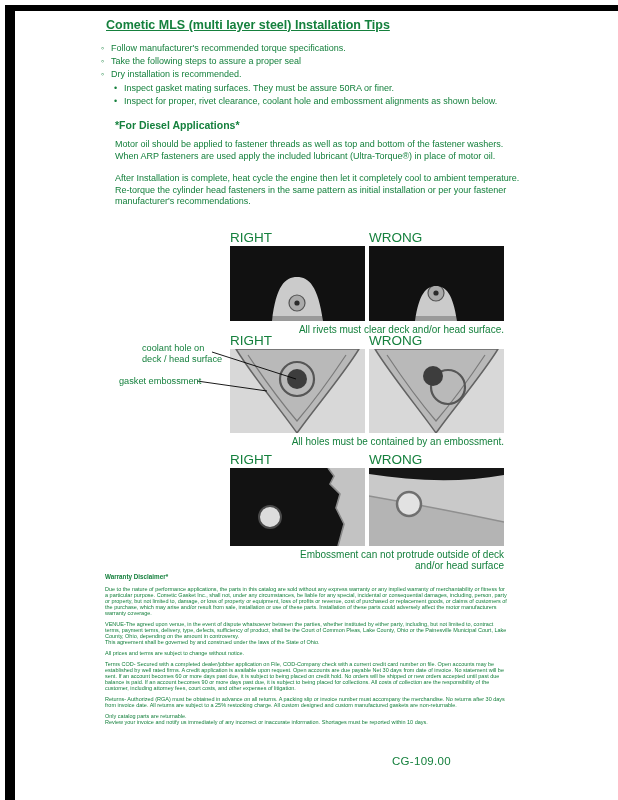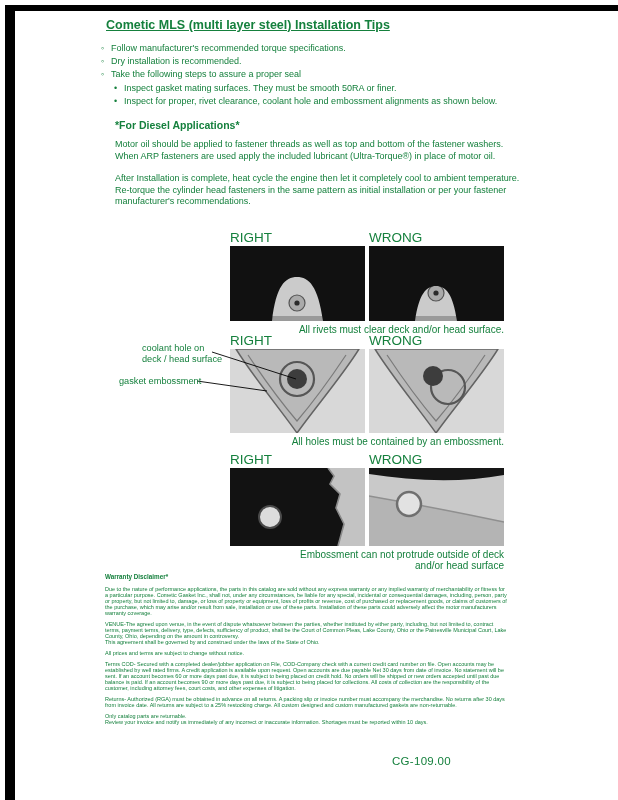--- a/index.html
+++ b/index.html
@@ -51,25 +51,25 @@
 
 <div class="page">
   <div class="bar-top"></div>
   <div class="bar-left"></div>
 
   <div class="content">
     <h1 class="title">Cometic MLS (multi layer steel) Installation Tips</h1>
 
     <ul class="bullets main">
       <li>Follow manufacturer's recommended torque specifications.</li>
+      <li>Take the following steps to assure a proper seal</li>
       <li>Dry installation is recommended.</li>
-      <li>Take the following steps to assure a proper seal</li>
     </ul>
     <ul class="bullets sub">
-      <li>Inspect gasket mating surfaces.  They must be smooth 50RA or finer.</li>
+      <li>Inspect gasket mating surfaces.  They must be assure 50RA or finer.</li>
       <li>Inspect for proper, rivet clearance, coolant hole and embossment alignments as shown below.</li>
     </ul>
 
     <div class="diesel">
       <h2 class="diesel-heading">*For Diesel Applications*</h2>
       <p>Motor oil should be applied to fastener threads as well as top and bottom of the fastener washers. When ARP fasteners are used apply the included lubricant (Ultra-Torque®) in place of motor oil.</p>
       <p>After Installation is complete, heat cycle the engine then let it completely cool to ambient temperature. Re-torque the cylinder head fasteners in the same pattern as initial installation or per your fastener manufacturer's recommendations.</p>
     </div>
   </div>
 

